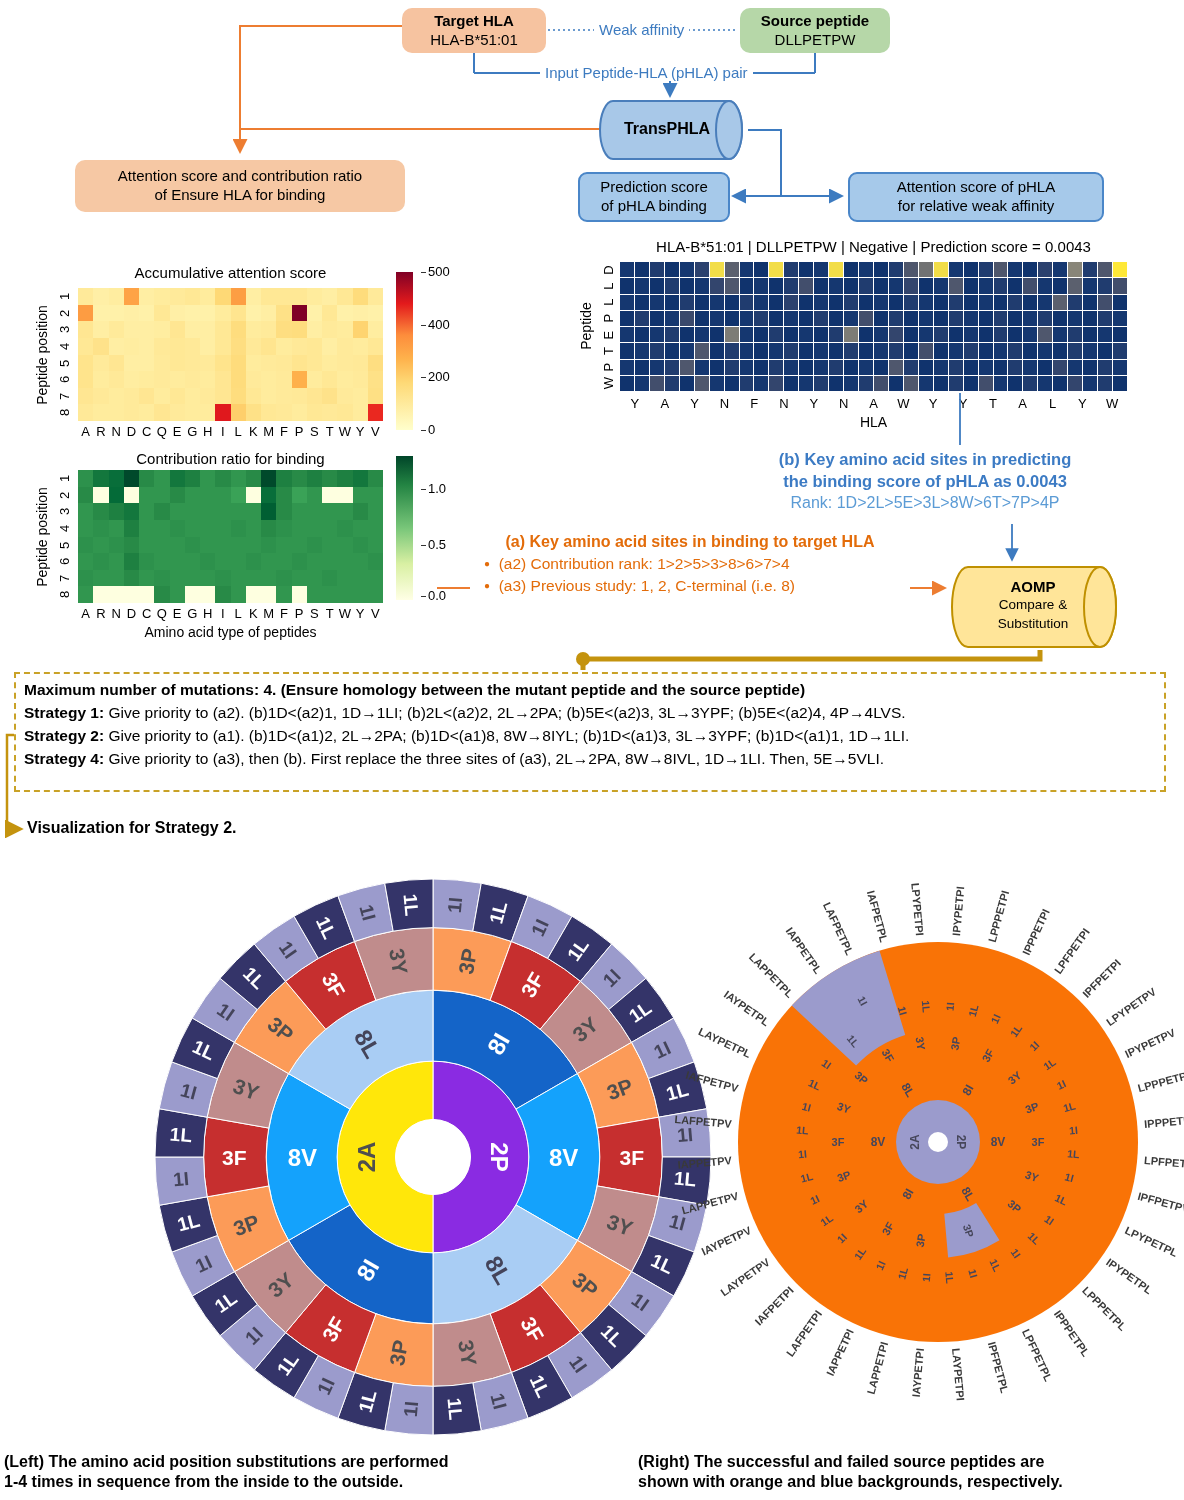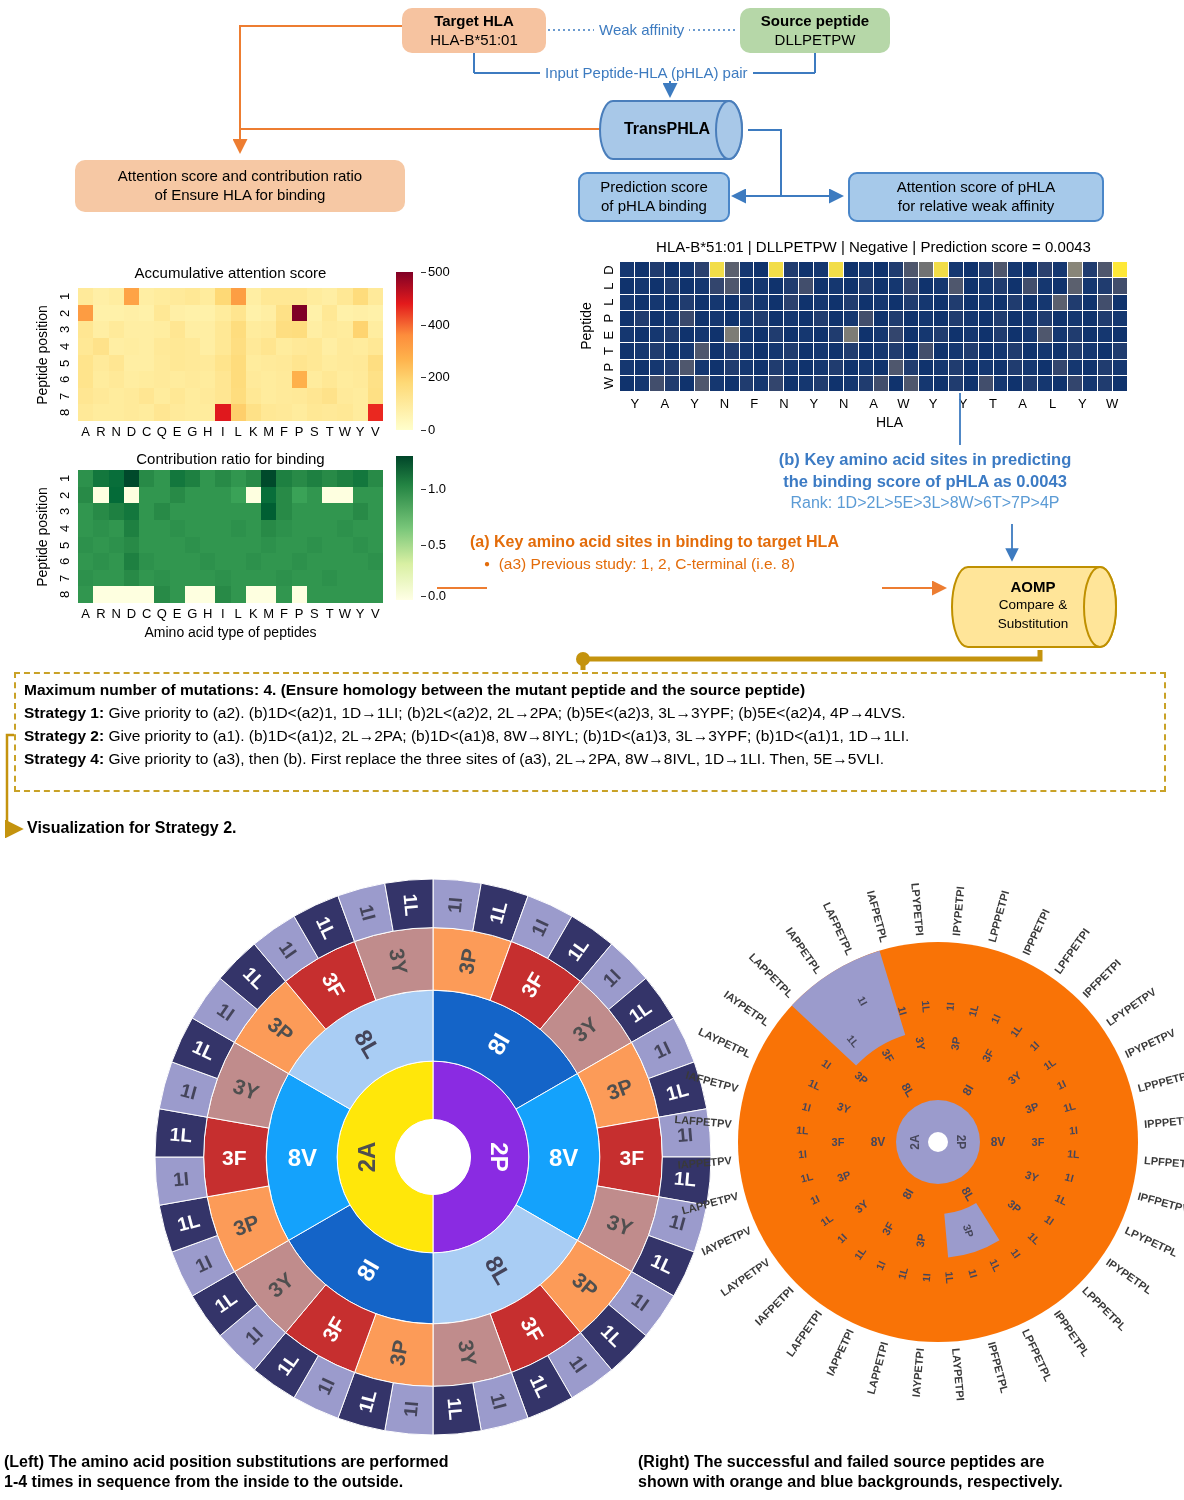--- a/index.html
+++ b/index.html
@@ -786,30 +786,31 @@
       <span>A</span>
       <span>W</span>
       <span>Y</span>
       <span>Y</span>
       <span>T</span>
       <span>A</span>
       <span>L</span>
       <span>Y</span>
       <span>W</span>
     </div>
-  <div class="abs ctr" id="hm3-xlab" style="left:636px;top:414px;width:507px;font-size:14px;">HLA</div>
+  <div class="abs ctr" id="hm3-xlab" style="left:620px;top:414px;width:507px;font-size:14px;">HLA</div>
 
   <div class="abs ctr" style="left:690px;top:448px;width:470px;line-height:22px;z-index:2;">
     <div style="font-size:16.5px;font-weight:bold;color:#3C7BC4;">(b) Key amino acid sites in predicting</div>
     <div style="font-size:16.5px;font-weight:bold;color:#3C7BC4;">the binding score of pHLA as 0.0043</div>
     <div style="font-size:16px;color:#5B9BD5;">Rank: 1D&gt;2L&gt;5E&gt;3L&gt;8W&gt;6T&gt;7P&gt;4P</div>
   </div>
 
   <div class="abs" style="left:470px;top:533px;width:440px;color:#E36C0A;z-index:2;background:#fff;">
-    <div style="font-size:16px;font-weight:bold;margin-bottom:2px;">(a) Key amino acid sites in  binding to target HLA</div>
+    <div style="font-size:16px;font-weight:bold;margin-bottom:2px;text-align:center;">(a) Key amino acid sites in  binding to target HLA</div>
+    <div style="font-size:15.5px;line-height:22px;padding-left:14px;"><span style="font-size:10px;vertical-align:2px;">●</span>&nbsp;&nbsp;<span>(a2) Contribution rank: 1&gt;2&gt;5&gt;3&gt;8&gt;6&gt;7&gt;4</span></div>
     <div style="font-size:15.5px;line-height:22px;padding-left:14px;"><span style="font-size:10px;vertical-align:2px;">●</span>&nbsp;&nbsp;<span>(a3) Previous study: 1, 2, C-terminal (i.e. 8)</span></div>
   </div>
 
   <svg class="abs" width="182" height="88" style="left:950px;top:564px;z-index:2;">
     <path d="M18,3 L150,3 A16,40 0 0 1 150,83 L18,83 A16,40 0 0 1 18,3 Z" fill="#FFE599" stroke="#BF9000" stroke-width="2"></path>
     <ellipse cx="150" cy="43" rx="16" ry="40" fill="#FFE599" stroke="#BF9000" stroke-width="2"></ellipse>
   </svg>
   <div class="abs ctr" style="left:950px;top:578px;width:166px;z-index:3;">
     <div style="font-size:15px;font-weight:bold;">AOMP</div>
     <div style="font-size:13.5px;line-height:19px;">Compare &amp;</div>

